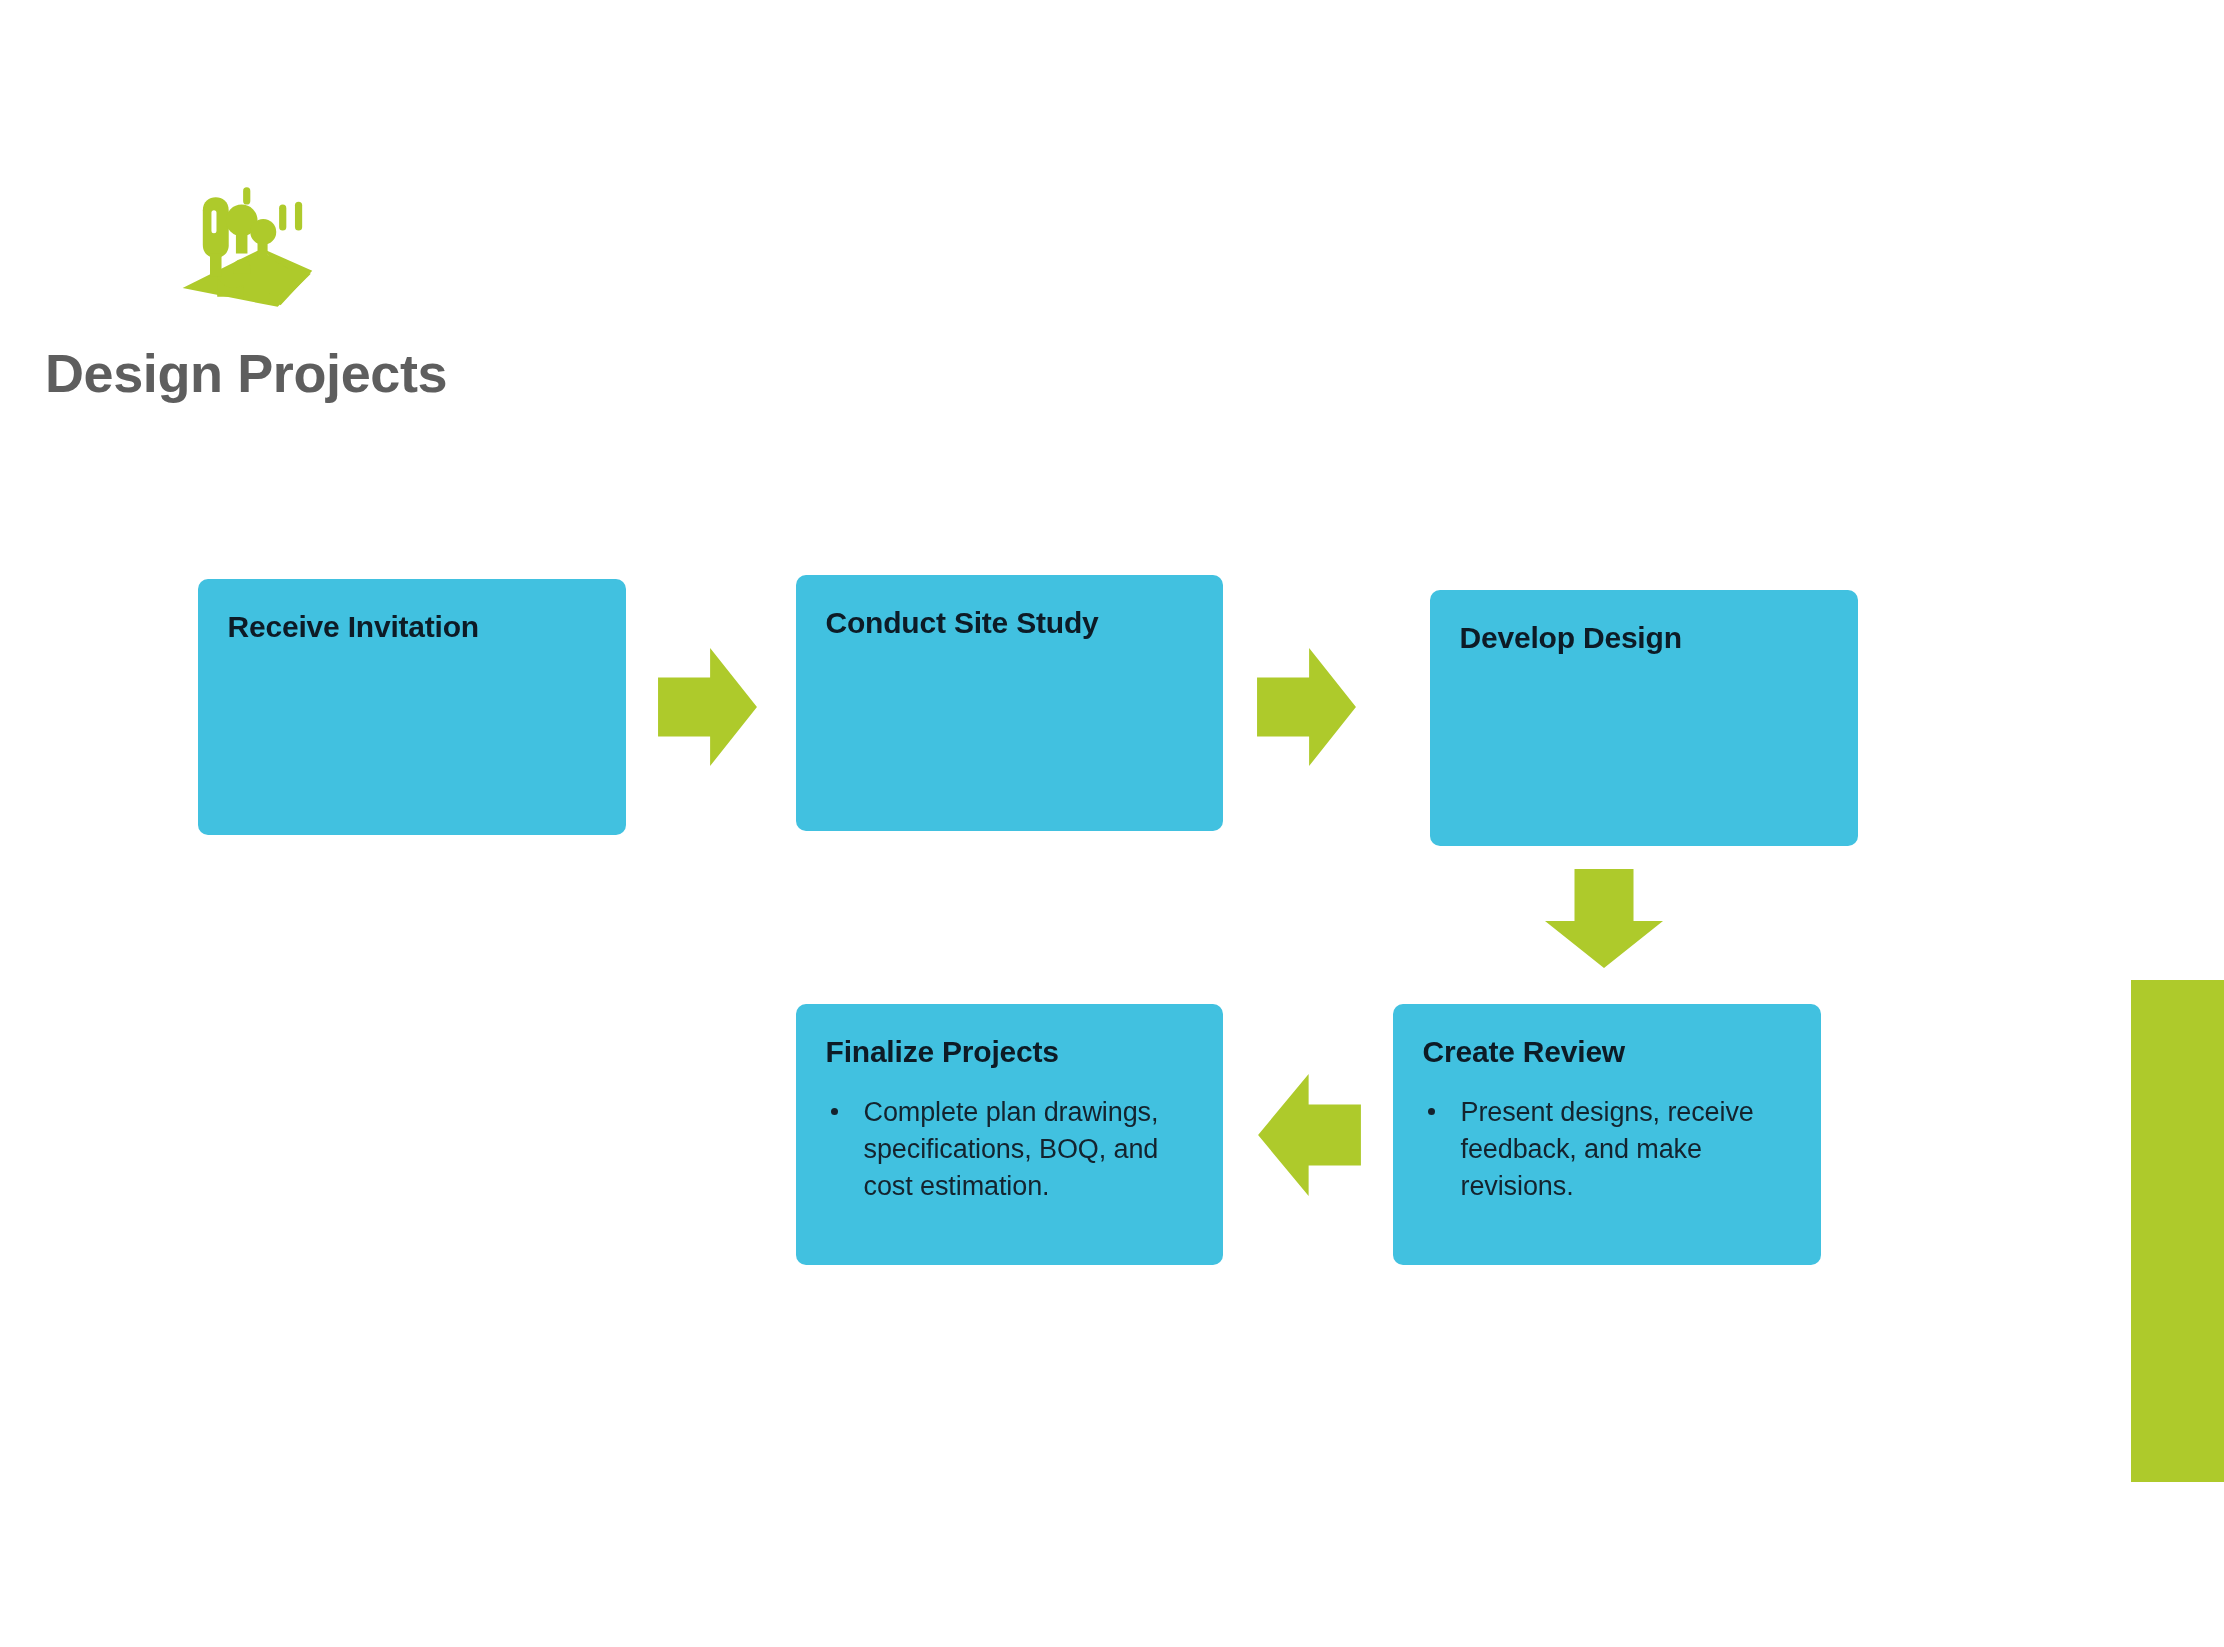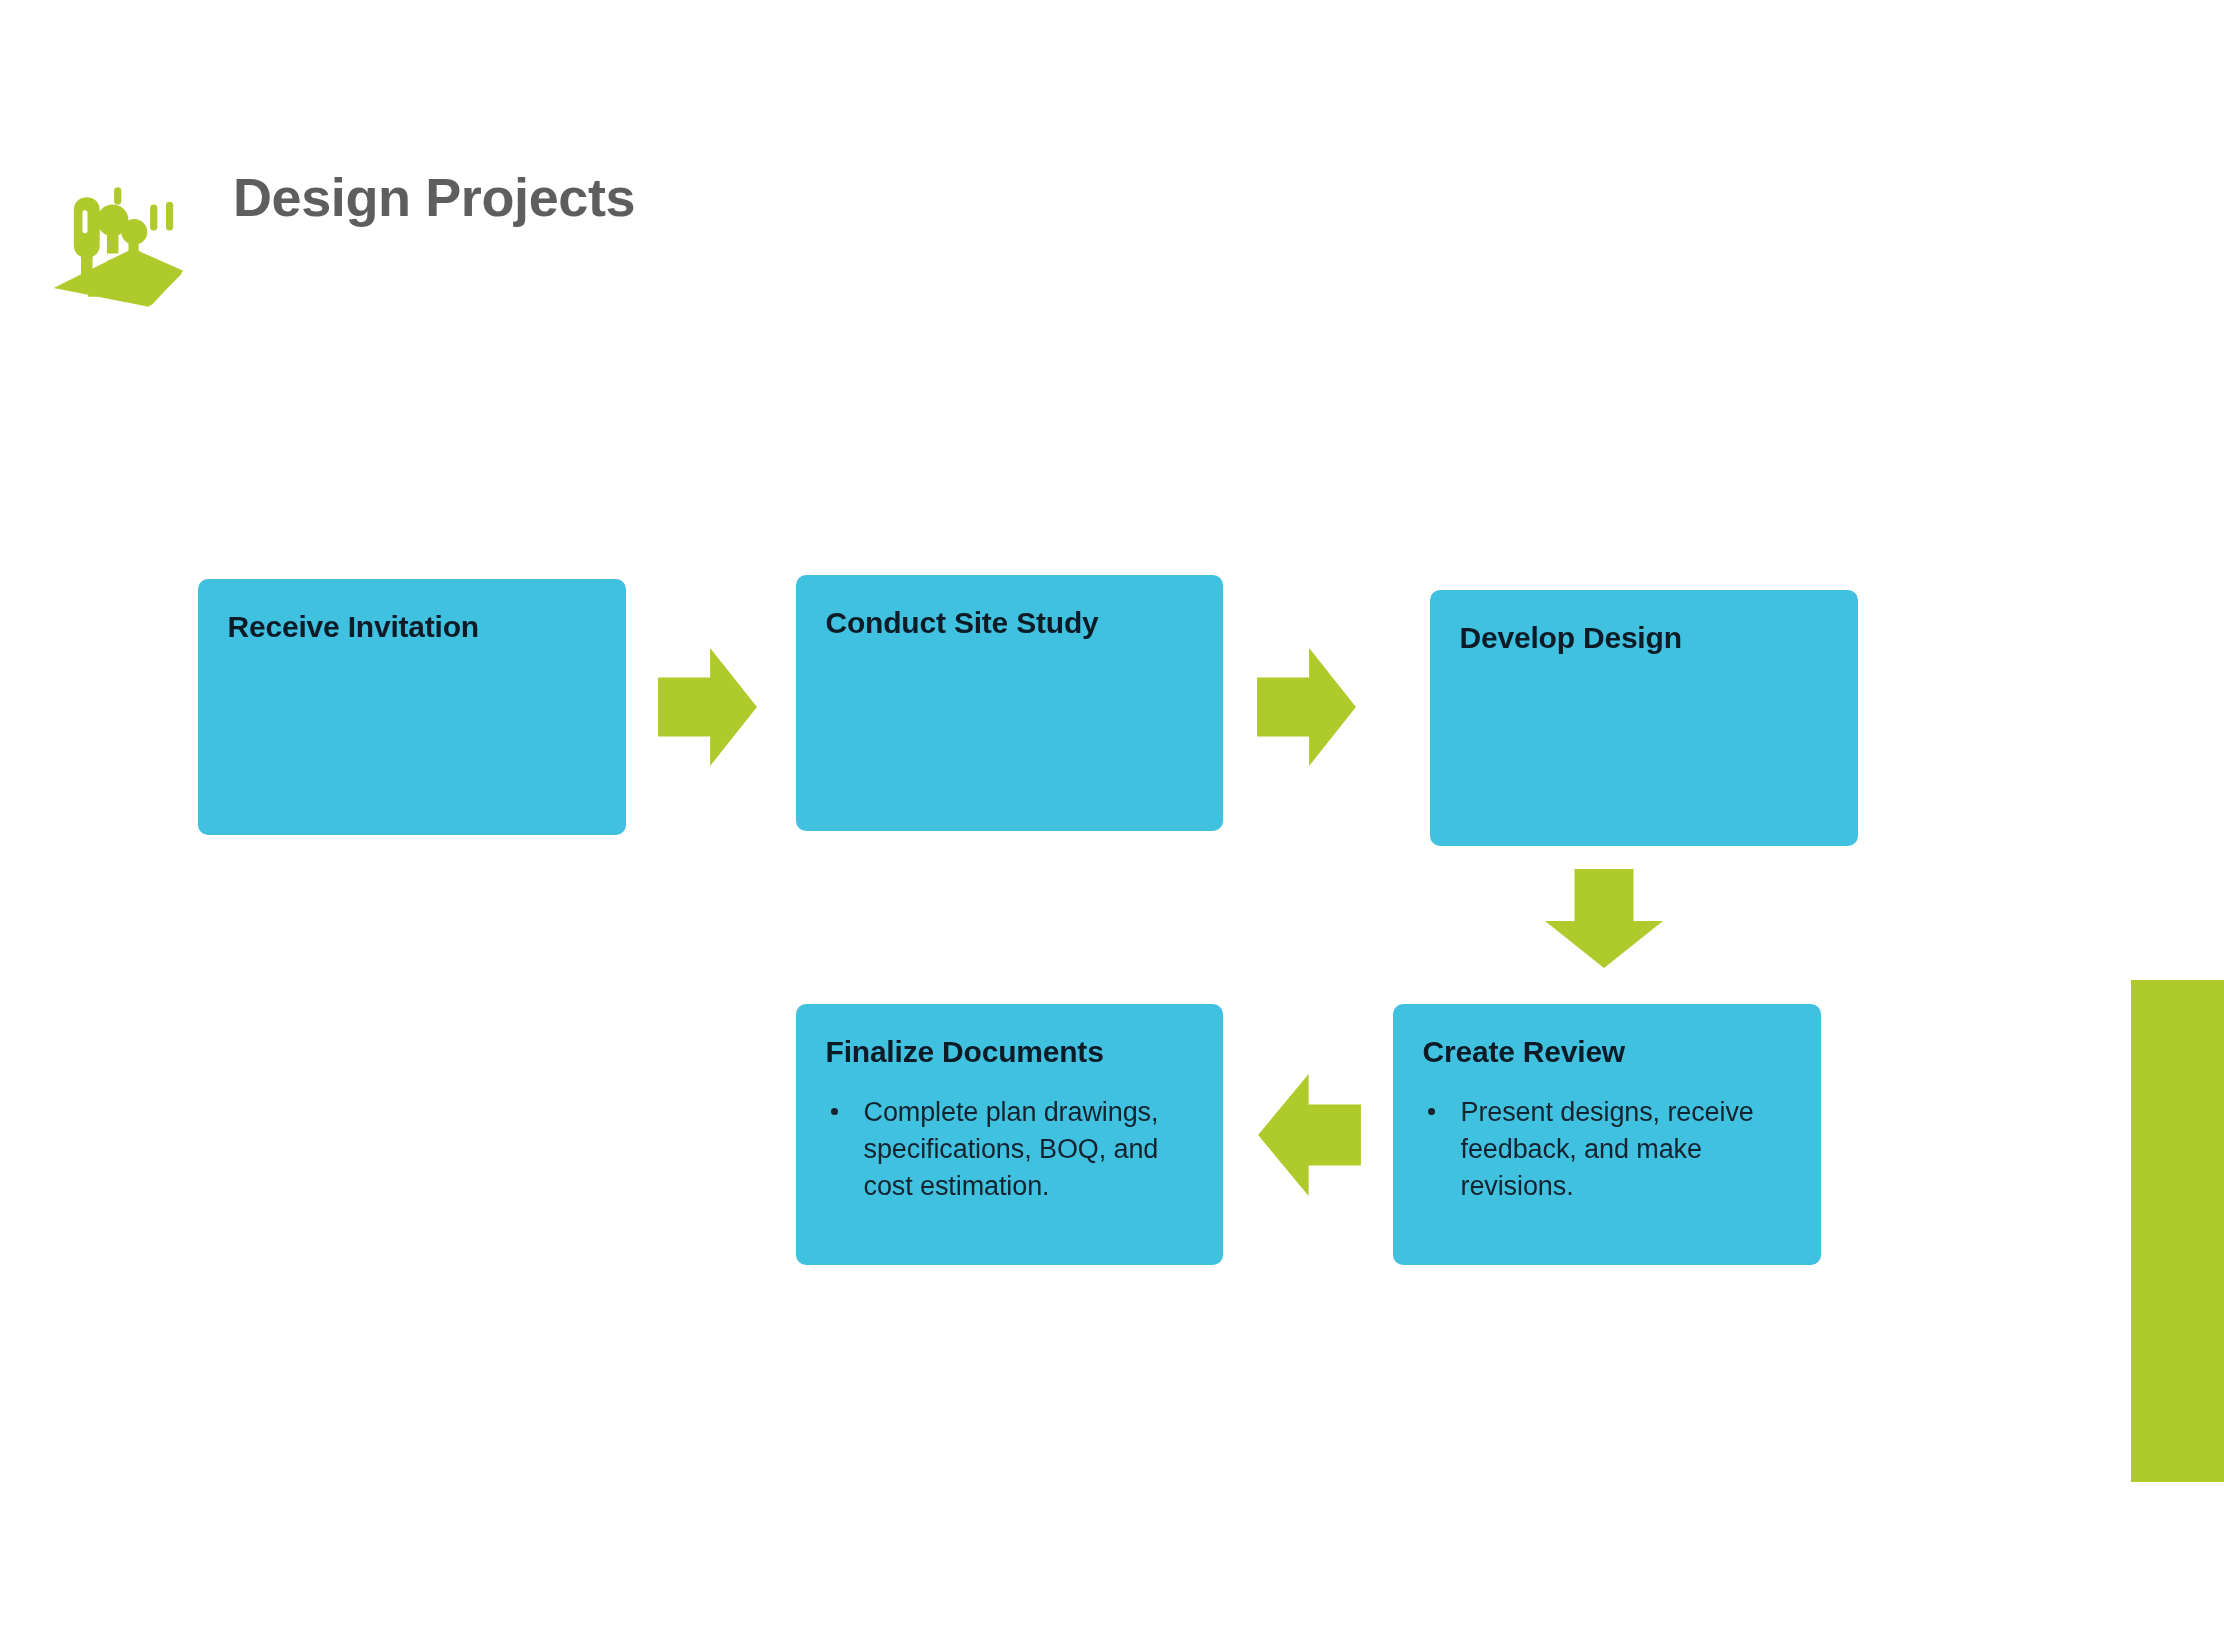--- a/index.html
+++ b/index.html
@@ -25,21 +25,23 @@
     height: 1648px;
     background: #ffffff;
   }
 
   
   .header {
     position: absolute;
     left: 45px;
     top: 170px;
     display: flex;
-    gap: 44px;
+    align-items: center;
+    gap: 32px;
+    flex-direction: column;
   }
   .brand-logo {
     width: 144px;
     height: 144px;
     display: block;
     flex: 0 0 auto;
   }
   .page-title {
     font-size: 54px;
     font-weight: bold;
@@ -182,21 +184,21 @@
     <ul class="box-bullets">
       <li><span class="bullet-dot"></span><span>Present designs, receive feedback, and make revisions.</span></li>
     </ul>
   </div>
 
   <svg class="flow-arrow" id="arrow-4" viewBox="0 0 118 140" aria-hidden="true">
     <polygon points="118,35 58,35 58,0 0,70 58,140 58,105 118,105" fill="#aeca2b"></polygon>
   </svg>
 
   <div class="flow-box" id="box-finalize-documents">
-    <div class="box-title">Finalize Documents</div>
+    <div class="box-title">Finalize Projects</div>
     <ul class="box-bullets">
       <li><span class="bullet-dot"></span><span>Complete plan drawings, specifications, BOQ, and cost estimation.</span></li>
     </ul>
   </div>
 
   <div class="green-bar"></div>
 
 </div>
 
 

